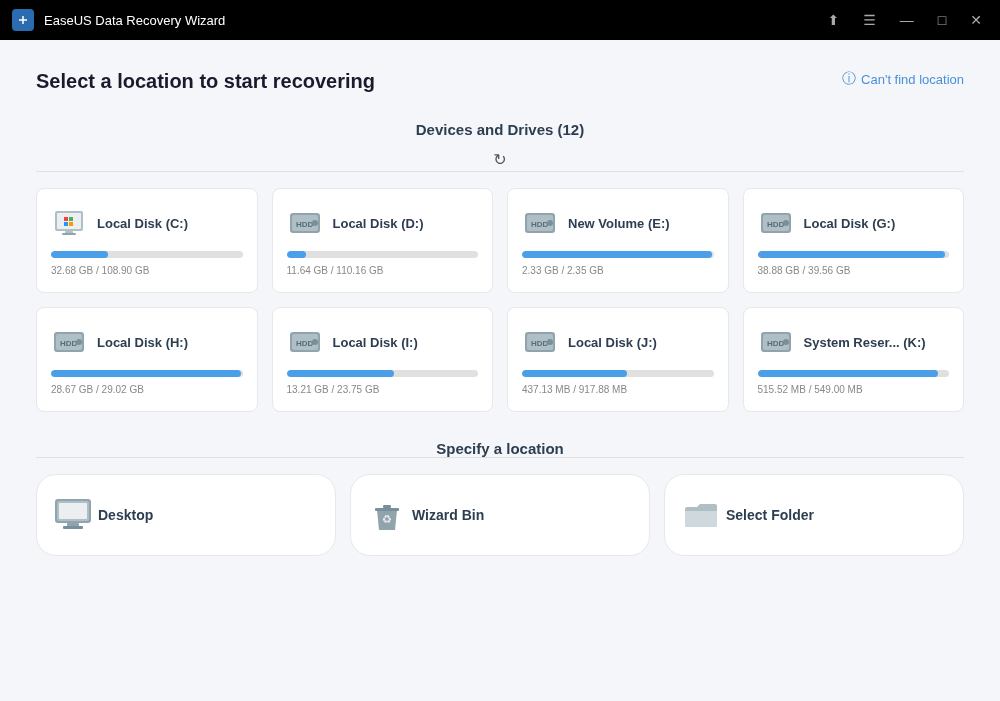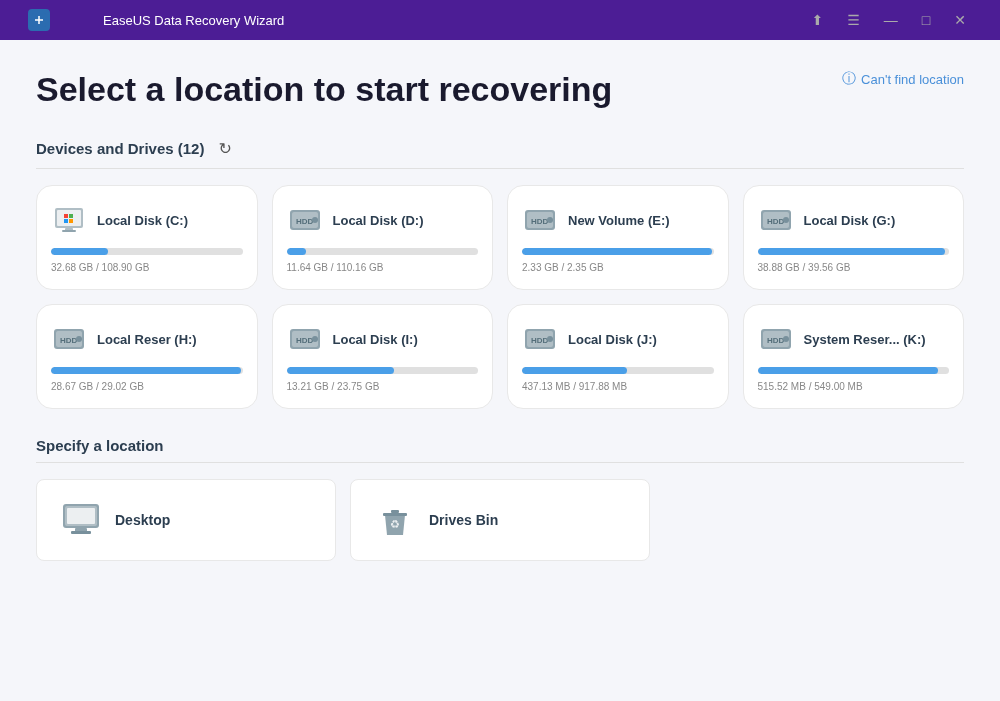--- a/index.html
+++ b/index.html
@@ -8,27 +8,26 @@
       background: #f0f2f5;
       width: 1000px;
       height: 701px;
       overflow: hidden;
       display: flex;
       flex-direction: column;
     }
 
     
     .titlebar {
-      background: #4c1d95;
+      background: #000000;
       height: 40px;
       display: flex;
       align-items: center;
-      padding: 0 28px;
+      padding: 0 12px;
       flex-shrink: 0;
-      gap: 43px;
     }
     .titlebar-logo {
       width: 22px;
       height: 22px;
       margin-right: 10px;
       background: #2b6cb0;
       border-radius: 4px;
       display: flex;
       align-items: center;
       justify-content: center;
@@ -84,35 +83,36 @@
       color: #4a90d9;
       font-size: 13px;
       cursor: pointer;
       display: flex;
       align-items: center;
       gap: 5px;
     }
 
     
     .page-title {
-      font-size: 34px;
+      font-size: 20px;
       font-weight: 600;
       color: #1a1a2e;
       margin-bottom: 28px;
       margin-right: 200px;
     }
 
     
     .section-header {
       display: flex;
       align-items: center;
       gap: 10px;
       margin-bottom: 16px;
-      padding-bottom: 8px;
+      padding-bottom: 0;
       border-bottom: 1px solid #e0e0e0;
+      flex-direction: column;
     }
     .section-title {
       font-size: 15px;
       font-weight: 600;
       color: #2c3e50;
     }
     .refresh-btn {
       background: none;
       border: none;
       cursor: pointer;
@@ -124,21 +124,21 @@
     
     .drives-grid {
       display: grid;
       grid-template-columns: repeat(4, 1fr);
       gap: 14px;
       margin-bottom: 28px;
     }
 
     .drive-card {
       background: #fff;
-      border-radius: 16px;
+      border-radius: 8px;
       padding: 16px 14px;
       cursor: pointer;
       transition: box-shadow 0.2s;
       border: 1px solid #e8e8e8;
     }
 
     .drive-card-top {
       display: flex;
       align-items: center;
       gap: 10px;
@@ -177,26 +177,26 @@
 
     .location-grid {
       display: grid;
       grid-template-columns: repeat(3, 1fr);
       gap: 14px;
       margin-top: 16px;
     }
 
     .location-card {
       background: #fff;
-      border-radius: 8px;
-      padding: 20px 24px;
+      border-radius: 20px;
+      padding: 20px 16px;
       cursor: pointer;
       display: flex;
       align-items: center;
-      gap: 14px;
+      gap: 5px;
       border: 1px solid #e8e8e8;
       transition: box-shadow 0.2s;
     }
 
     .location-icon {
       width: 40px;
       height: 40px;
       flex-shrink: 0;
       display: flex;
       align-items: center;
@@ -312,21 +312,21 @@
     <div class="drive-size">38.88 GB / 39.56 GB</div>
   </div>
         <div class="drive-card">
     <div class="drive-card-top">
       <div class="drive-icon"><svg viewBox="0 0 36 36" width="36" height="36">
     <rect x="3" y="8" width="30" height="20" rx="3" fill="#90a4ae"></rect>
     <rect x="5" y="10" width="26" height="16" rx="2" fill="#b0bec5"></rect>
     <text x="9" y="22" font-size="8" font-weight="bold" fill="#546e7a" font-family="Arial">HDD</text>
     <circle cx="28" cy="18" r="3" fill="#78909c"></circle>
   </svg></div>
-      <div class="drive-name">Local Reser (H:)</div>
+      <div class="drive-name">Local Disk (H:)</div>
     </div>
     <div class="progress-bar-bg">
       <div class="progress-bar-fill" style="width:99%; background:#4a9fe8;"></div>
     </div>
     <div class="drive-size">28.67 GB / 29.02 GB</div>
   </div>
         <div class="drive-card">
     <div class="drive-card-top">
       <div class="drive-icon"><svg viewBox="0 0 36 36" width="36" height="36">
     <rect x="3" y="8" width="30" height="20" rx="3" fill="#90a4ae"></rect>
@@ -398,19 +398,28 @@
               <svg viewBox="0 0 40 40" width="40" height="40">
 
     <path d="M10 15 L12 35 H28 L30 15 Z" fill="#90a4ae"></path>
     <rect x="8" y="13" width="24" height="3" rx="1" fill="#78909c"></rect>
 
     <rect x="16" y="10" width="8" height="3" rx="1" fill="#78909c"></rect>
 
     <text x="15" y="28" font-size="11" fill="#eceff1" font-family="Arial">♻</text>
   </svg>
             </div>
-    <div class="location-name">Drives Bin</div>
+    <div class="location-name">Wizard Bin</div>
+  </div>
+          <div class="location-card">
+    <div class="location-icon">
+              <svg viewBox="0 0 40 40" width="40" height="40">
+    <path d="M4 14 Q4 12 6 12 H16 L19 9 H34 Q36 9 36 11 V30 Q36 32 34 32 H6 Q4 32 4 30 Z" fill="#b0bec5"></path>
+    <path d="M4 16 H36 V30 Q36 32 34 32 H6 Q4 32 4 30 Z" fill="#cfd8dc"></path>
+  </svg>
+            </div>
+    <div class="location-name">Select Folder</div>
   </div>
         </div>
     </div>
 
   </div>
 </div>
 
 </body></html>

